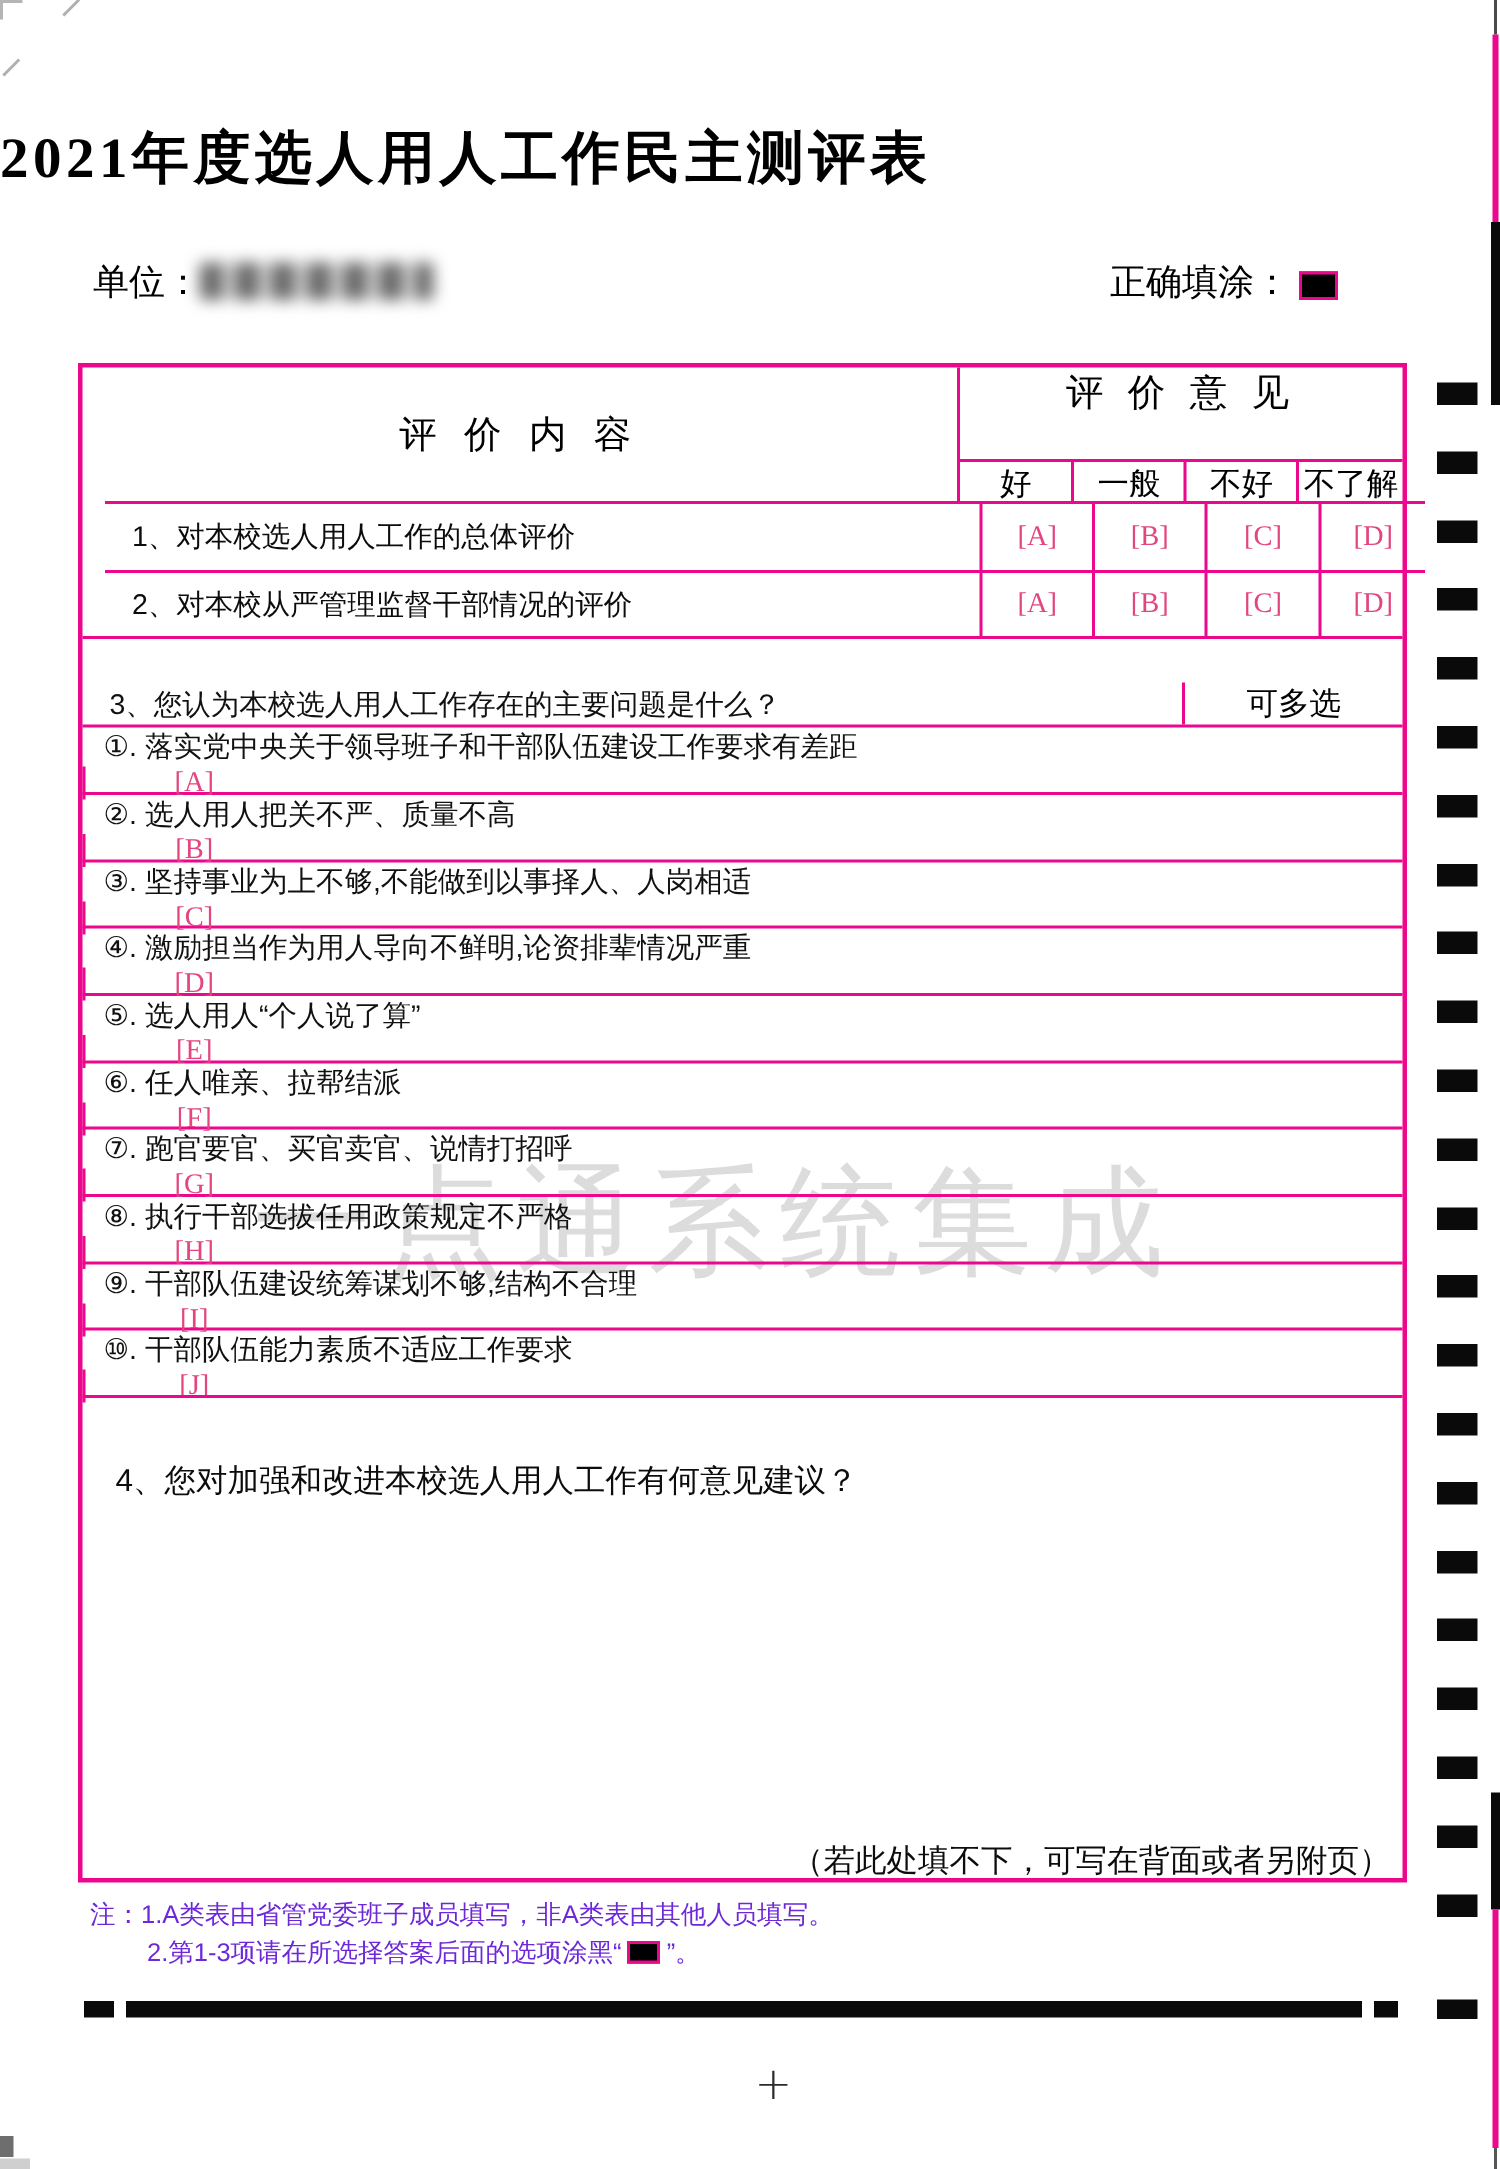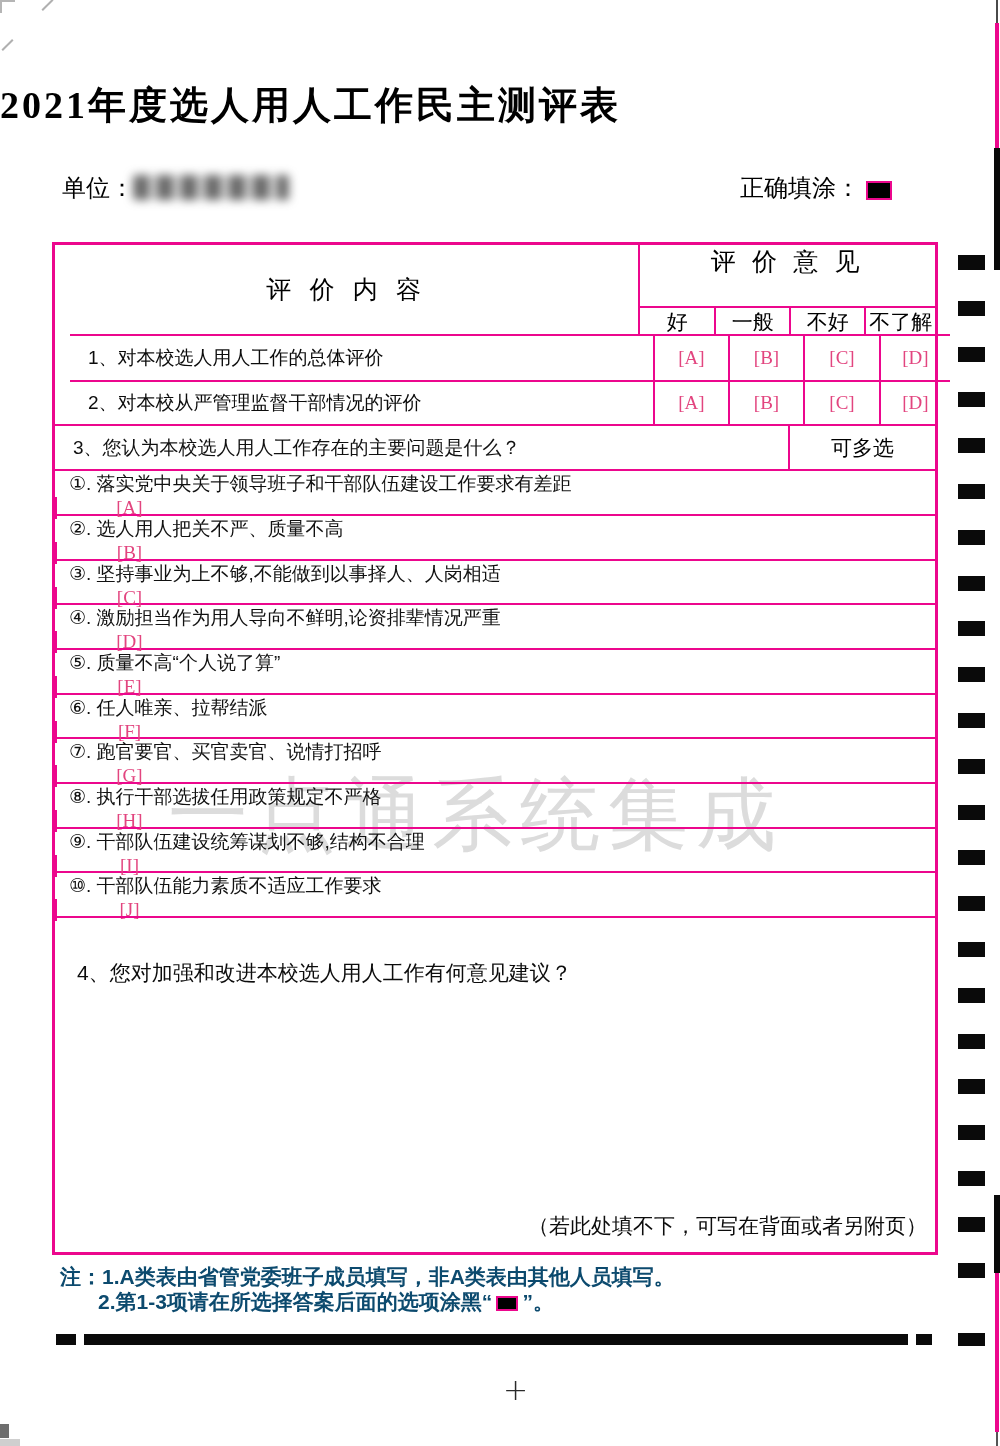--- a/index.html
+++ b/index.html
@@ -82,39 +82,39 @@
   .q-text {
     width:583px; padding-left:18px; font-size:19px; color:#0c0c0c;
     font-family:"Liberation Sans","DejaVu Sans",sans-serif;
   }
   .opt-cell {
     justify-content:center;
     font-family:"Liberation Serif","DejaVu Serif",serif; font-size:19px; color:#e2457f;
   }
 
   
-  .q3 { height:45px; }
+  .q3 { height:59px;align-items:flex-end; }
   .q3-text { width:733px; padding-left:18px; font-size:19px; }
   .badge-cell {
     width:147px; justify-content:center;
     font-family:"Liberation Serif","DejaVu Serif",serif; font-size:21px; color:#000;
   }
   .item { height:45px;flex-direction:column; }
   .item-text { width:733px; padding-left:14px; font-size:19px; }
   .item-opt { width:147px; }
 
   
   .q4 { height:336px; position:relative; display:block; }
   .q4-text { padding:24px 0 0 22px; font-size:21px; color:#0c0c0c;margin-top:17px; }
   .q4-hint {
     position:absolute; right:8px; bottom:12px; font-size:21px; color:#0c0c0c;
   }
 
   
-  .notes { position:absolute; left:60px; top:1264px; z-index:2; font-size:21px; color:#0c4a6e;font-weight:bold; }
+  .notes { position:absolute; left:60px; top:1264px; z-index:2; font-size:17px; color:#6d28d9; }
   .notes .line { line-height:25px; white-space:nowrap; }
   .notes .indent { padding-left:38px; }
   .note-square {
     display:inline-block; vertical-align:-2px; width:22px; height:15px;
     background:#000; border:2px solid #ec078d; margin:0 4px;
   }
 
   
   .tmark { position:absolute; left:958px; width:27px; height:15px; background:#0a0a0a; }
   .bottom-strip div { position:absolute; background:#0a0a0a; height:11px; top:1334px; }
@@ -212,21 +212,21 @@
     </div>
     <div class="trow item" style="height:44px">
       <div class="cell first item-text">③. 坚持事业为上不够,不能做到以事择人、人岗相适</div>
       <div class="cell opt-cell item-opt">[C]</div>
     </div>
     <div class="trow item">
       <div class="cell first item-text">④. 激励担当作为用人导向不鲜明,论资排辈情况严重</div>
       <div class="cell opt-cell item-opt">[D]</div>
     </div>
     <div class="trow item">
-      <div class="cell first item-text">⑤. 质量不高“个人说了算”</div>
+      <div class="cell first item-text">⑤. 选人用人“个人说了算”</div>
       <div class="cell opt-cell item-opt">[E]</div>
     </div>
     <div class="trow item" style="height:44px">
       <div class="cell first item-text">⑥. 任人唯亲、拉帮结派</div>
       <div class="cell opt-cell item-opt">[F]</div>
     </div>
     <div class="trow item">
       <div class="cell first item-text">⑦. 跑官要官、买官卖官、说情打招呼</div>
       <div class="cell opt-cell item-opt">[G]</div>
     </div>

